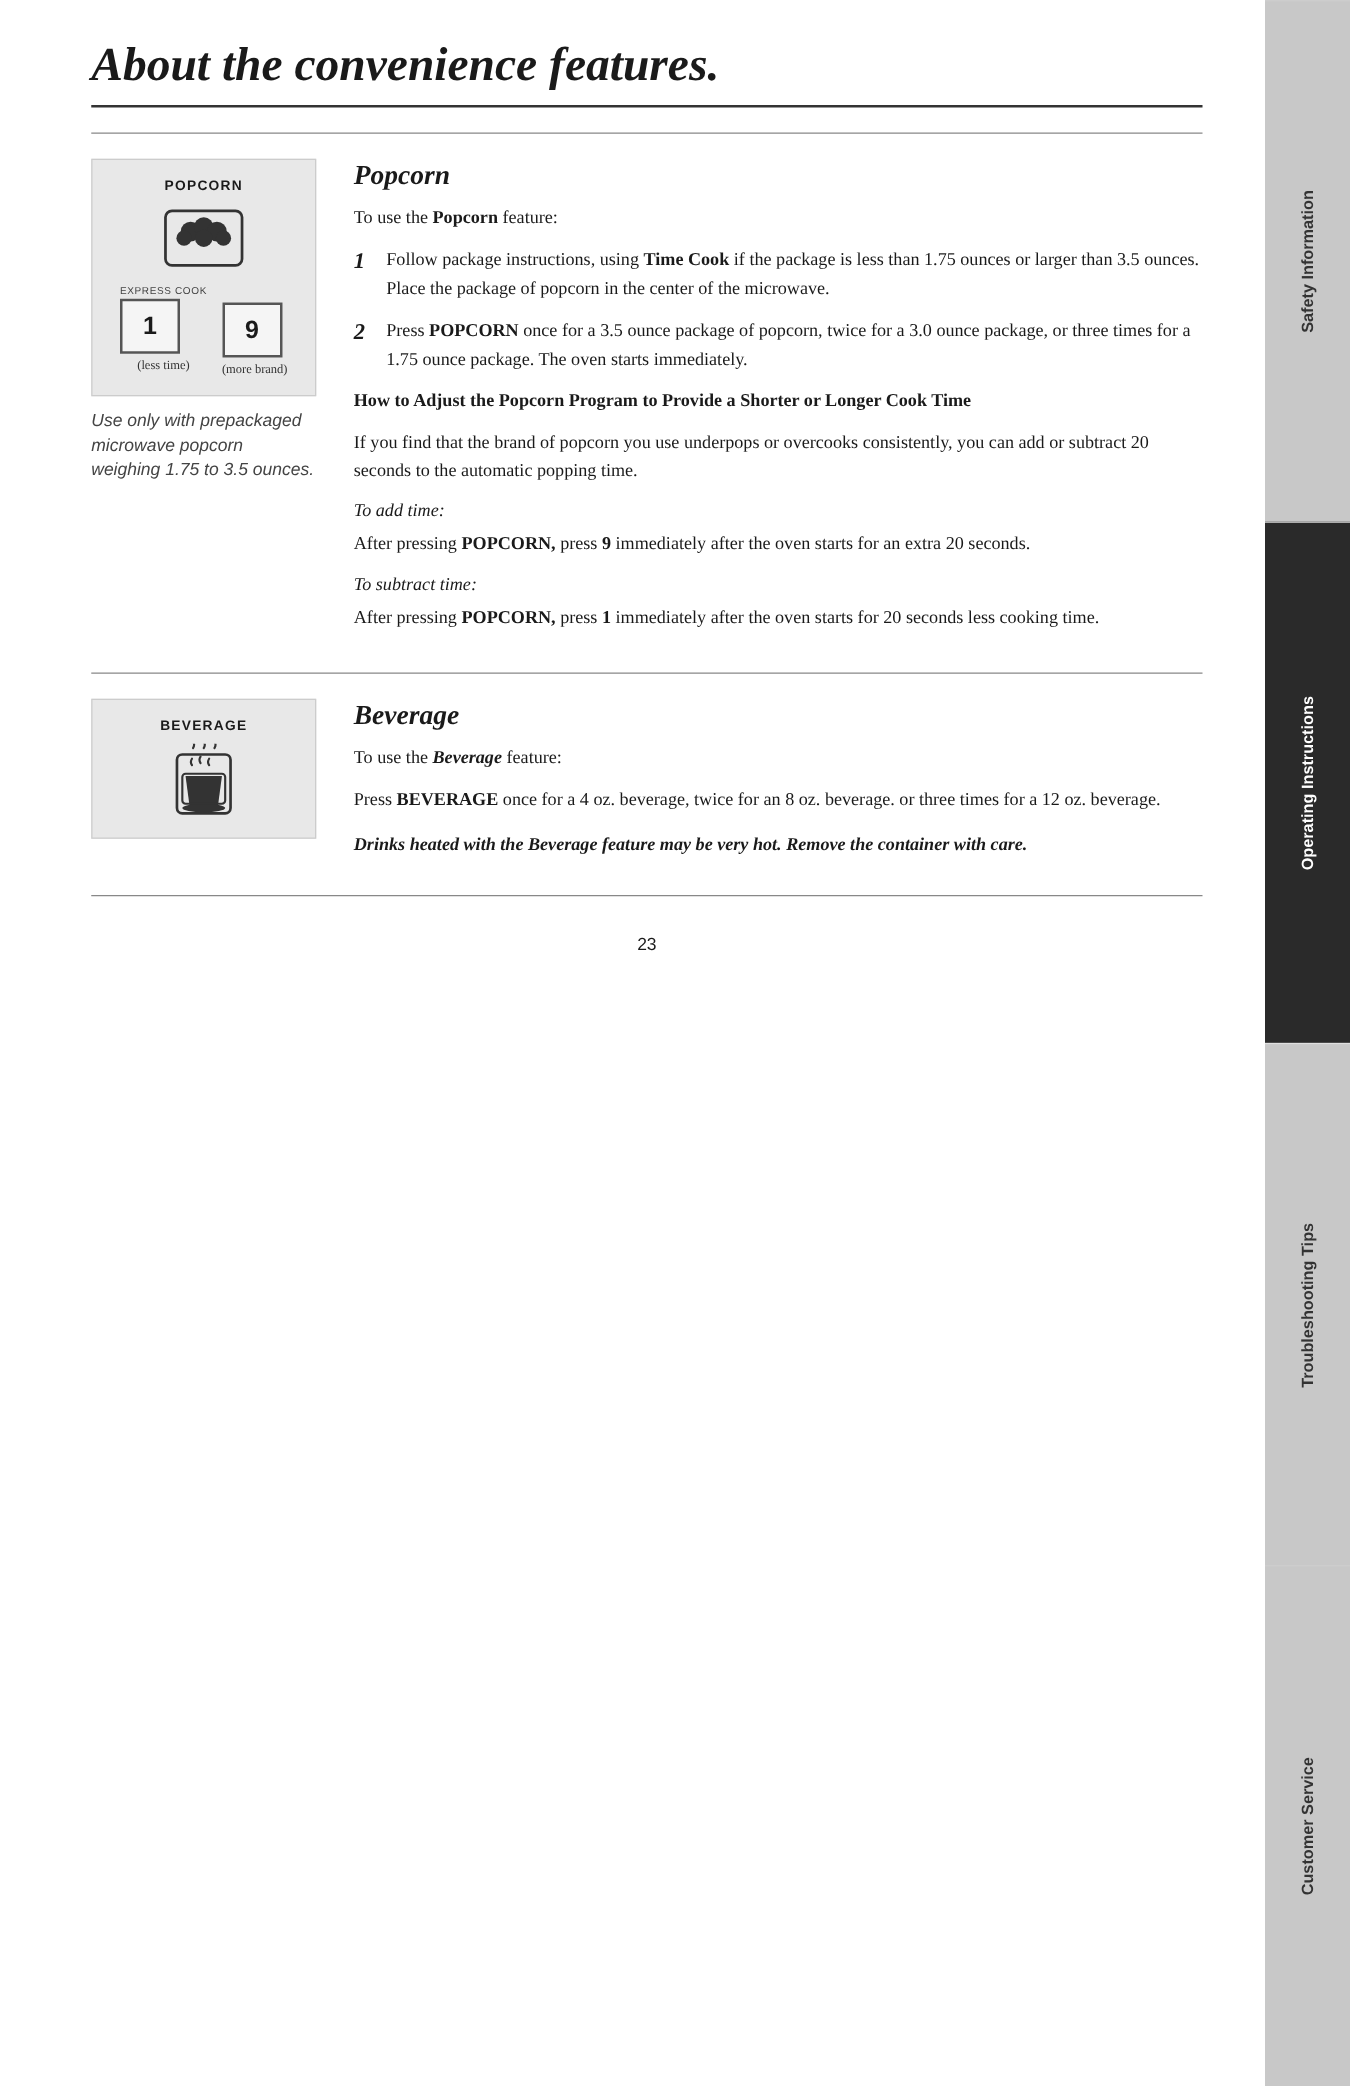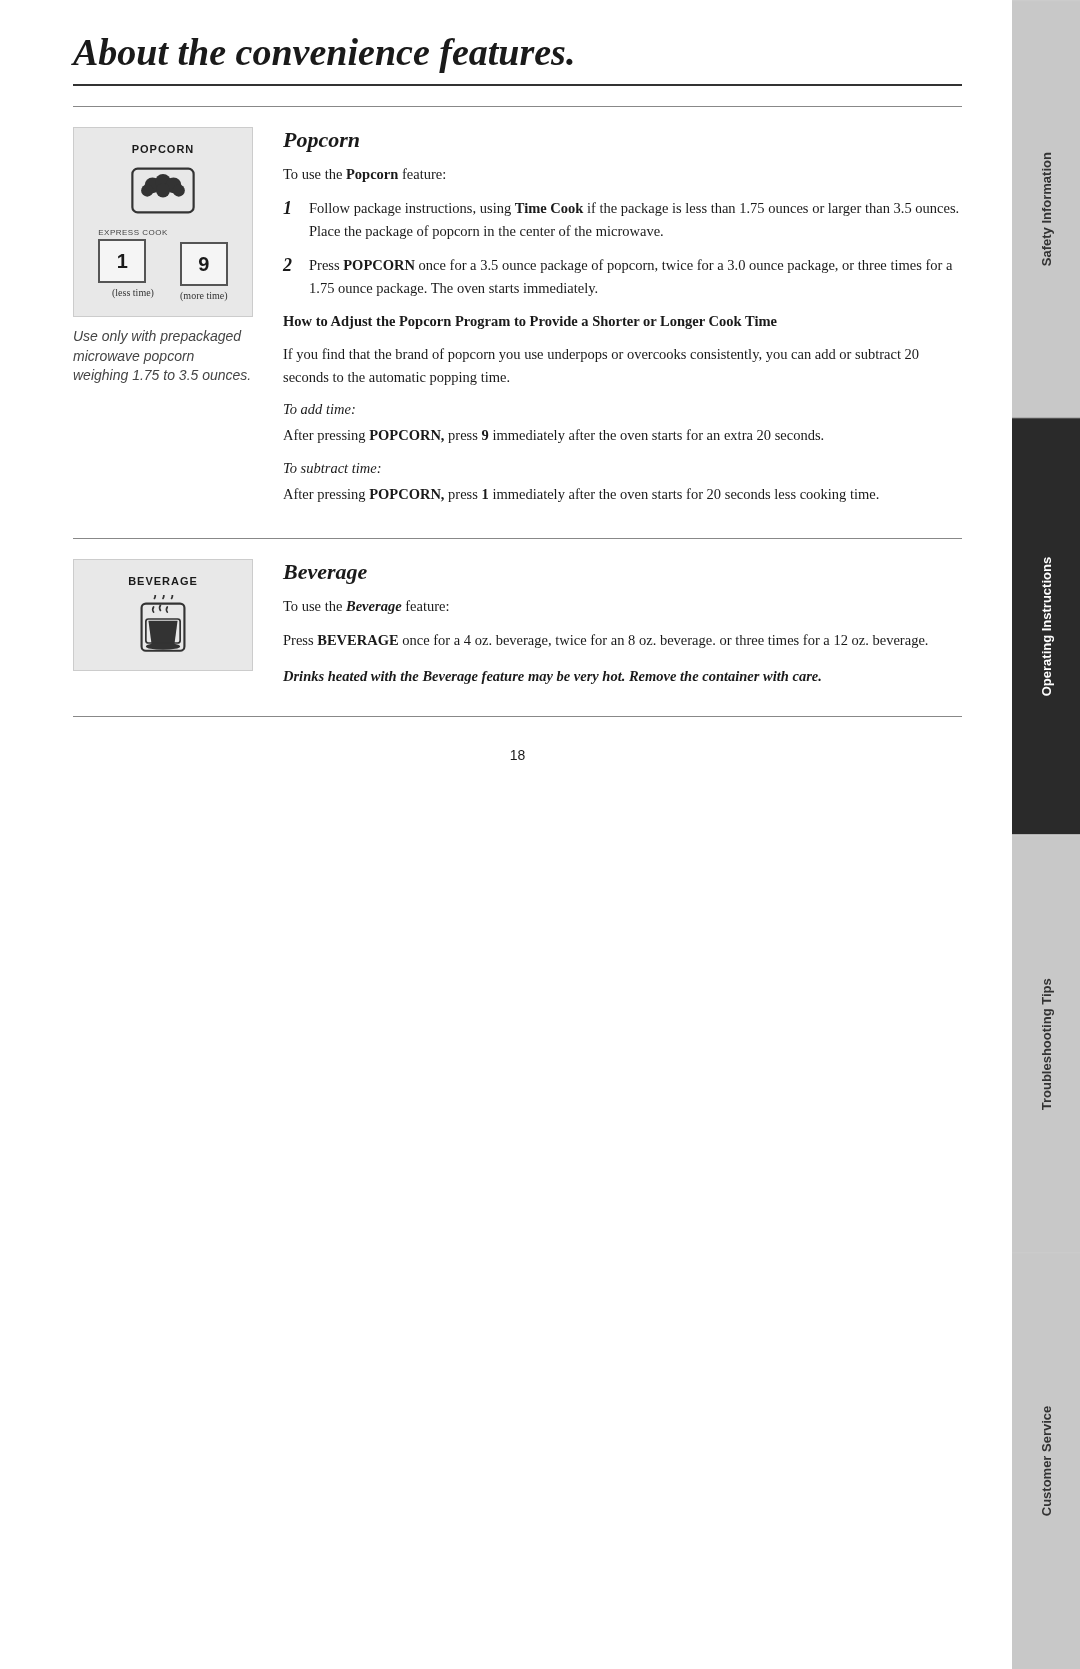--- a/index.html
+++ b/index.html
@@ -289,21 +289,21 @@
             <div class="express-cook-label">EXPRESS COOK</div>
             <div class="key-button">
               <span>1</span>
             </div>
             <div class="key-below-label">(less time)</div>
           </div>
           <div>
             <div class="key-button" style="margin-top:14px;">
               <span>9</span>
             </div>
-            <div class="key-below-label">(more time)</div>
+            <div class="key-below-label">(more brand)</div>
           </div>
         </div>
       </div>
       <p class="icon-caption">Use only with prepackaged microwave popcorn weighing 1.75 to 3.5 ounces.</p>
     </div>
 
     <div class="feature-content-column">
       <h2 class="feature-heading">Popcorn</h2>
       <p class="feature-intro">To use the <strong>Popcorn</strong> feature:</p>
 
@@ -361,15 +361,15 @@
     <div class="feature-content-column">
       <h2 class="feature-heading">Beverage</h2>
       <p class="feature-intro">To use the <strong><em>Beverage</em></strong> feature:</p>
       <p class="body-text">Press <strong>BEVERAGE</strong> once for a 4 oz. beverage, twice for an 8 oz. beverage. or three times for a 12 oz. beverage.</p>
       <p class="warning-text">Drinks heated with the Beverage feature may be very hot. Remove the container with care.</p>
     </div>
   </div>
 
   <hr class="section-divider">
 
-  <div class="page-number">18</div>
+  <div class="page-number">23</div>
 
 </div>
 
 </body></html>

